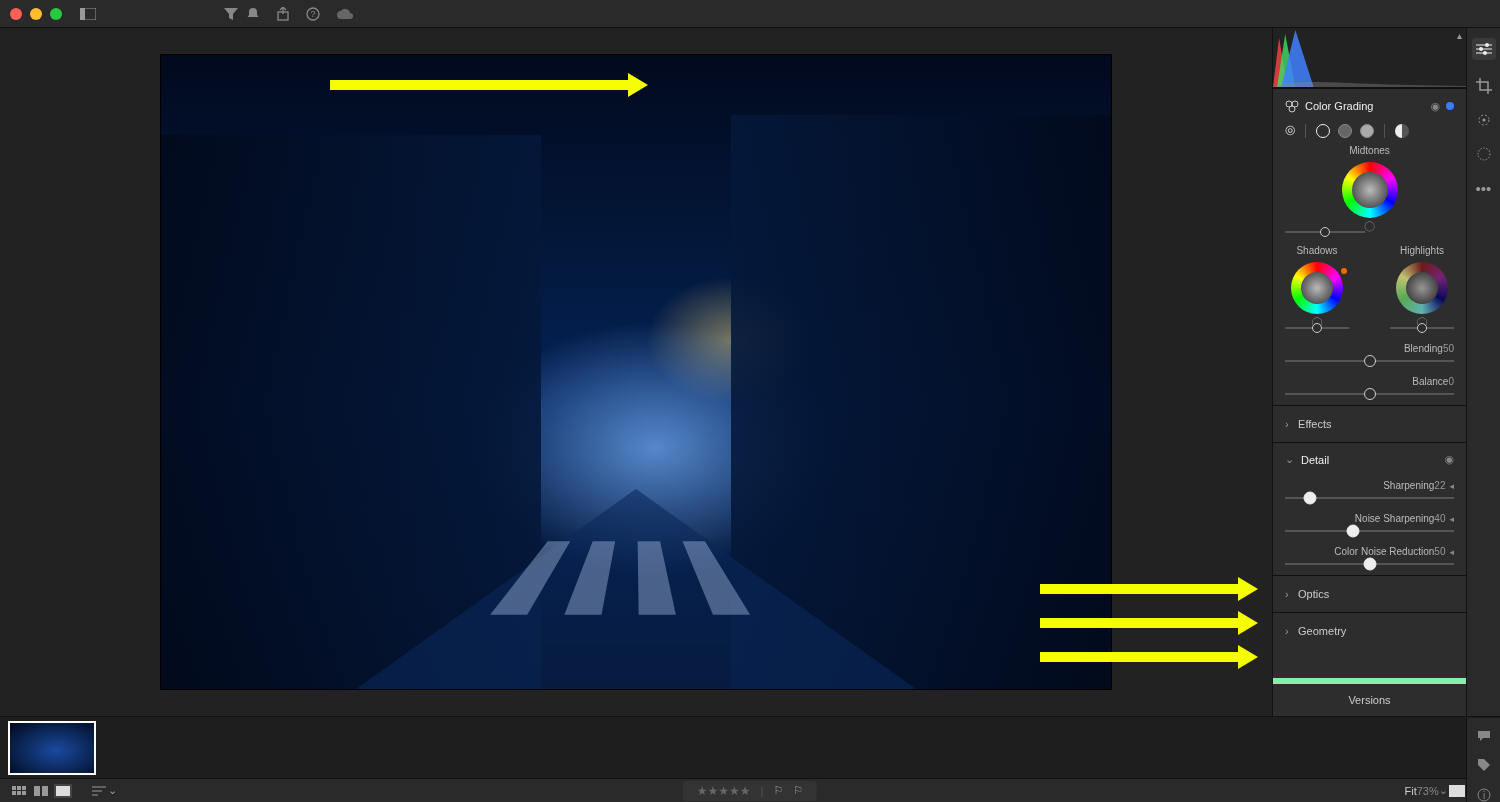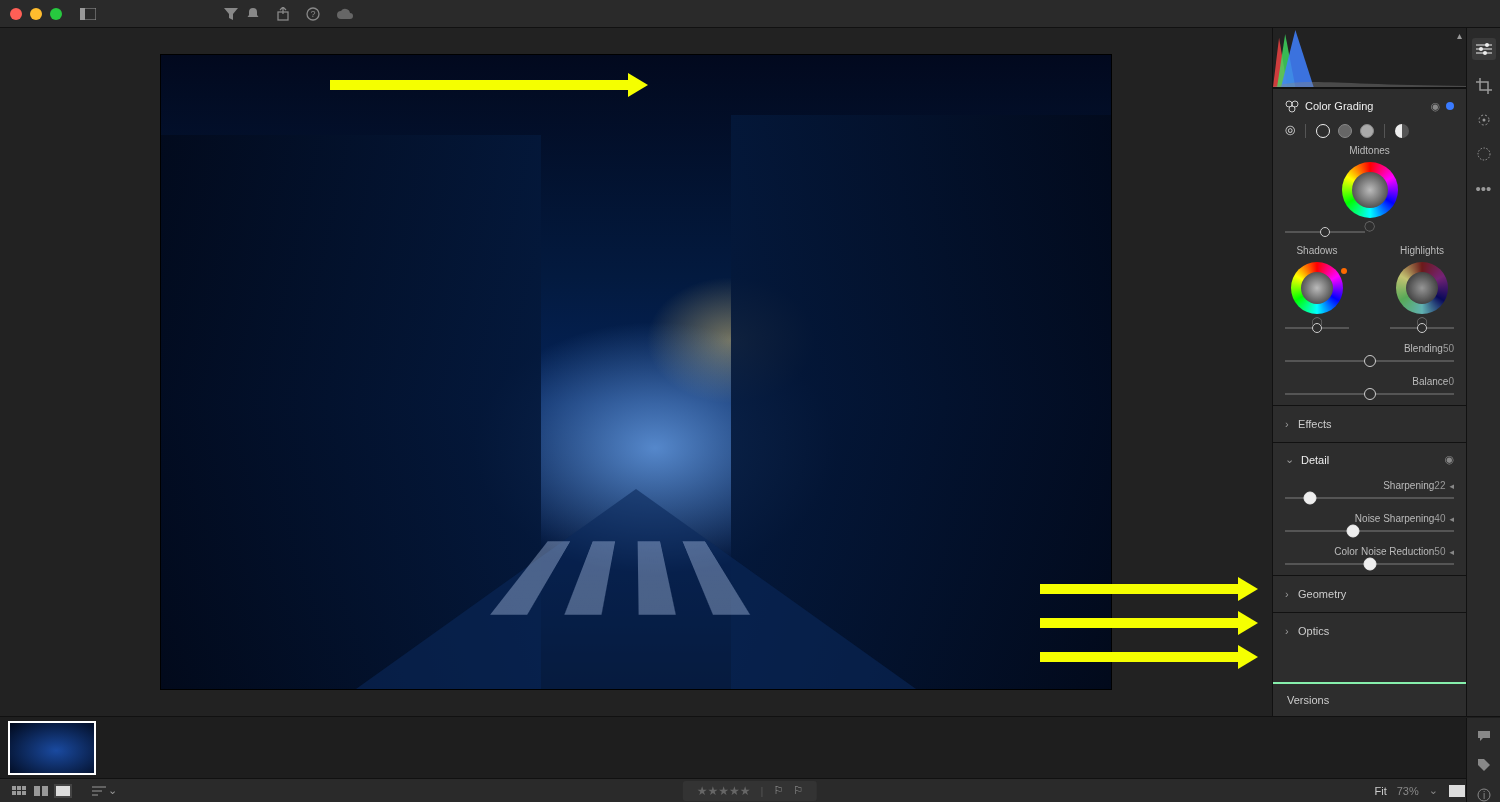--- a/index.html
+++ b/index.html
@@ -60,31 +60,31 @@
   .wcol{display:flex;flex-direction:column;align-items:center;position:relative}
   .sh-point{position:absolute;width:6px;height:6px;border-radius:50%;background:#ff6a00;right:-4px;top:6px}
   .slider-row{display:flex;align-items:center;justify-content:flex-end;margin-top:14px;font-size:10px;color:#bbb}
   .slider-row .val{color:#999}
   .sl{height:2px;background:#555;position:relative;margin-top:6px;cursor:pointer}
   .sl .h{position:absolute;width:12px;height:12px;border:1.5px solid #ccc;border-radius:50%;background:#2d2d2d;top:50%;transform:translate(-50%,-50%)}
   .sl .h.big{width:13px;height:13px;border-color:#eee;background:#eee}
   .tri-exp{font-size:9px;color:#888;margin-left:4px}
   .collapsed{padding:12px;border-top:1px solid #111;cursor:pointer}
   .collapsed .caret{display:inline-block;width:10px;color:#999}
-  .versions{margin-top:auto;padding:10px 14px;text-align:left;color:#ccc;font-size:11px;border-top:2px solid #86efac;cursor:pointer}
+  .versions{margin-top:auto;padding:10px 14px;text-align:center;color:#ccc;font-size:11px;border-top:6px solid #86efac;cursor:pointer}
   
   .filmstrip{height:62px;background:#1e1e1e;border-top:1px solid #111;display:flex;align-items:center;padding:0 8px;gap:6px}
   .thumb{width:88px;height:54px;border:2px solid #fff;background:radial-gradient(ellipse at 55% 55%,#1a4aa0,#00081a);cursor:pointer}
   .bottom{height:24px;background:#2a2a2a;border-top:1px solid #111;display:flex;align-items:center;padding:0 10px;color:#999;font-size:11px}
   .view-btns{display:flex;gap:4px}
   .view-btns span{width:18px;height:14px;display:flex;align-items:center;justify-content:center;cursor:pointer}
   .sort{margin-left:20px;cursor:pointer}
   .btm-center{position:absolute;left:50%;transform:translateX(-50%);display:flex;align-items:center;gap:10px;background:#333;padding:3px 14px;border-radius:3px}
   .stars{display:flex;gap:1px;color:#666;font-size:12px}
-  .btm-right{margin-left:auto;display:flex;align-items:center;gap:10px}
+  .btm-right{margin-left:auto;display:flex;align-items:center;}
   .fit{color:#ccc}
   .compare{display:flex;gap:6px}
   .compare span{width:18px;height:14px;cursor:pointer}
   .ic{display:inline-flex;align-items:center;justify-content:center}
   .convo-rail{position:absolute;right:0;bottom:0;width:34px;background:#2a2a2a;border-left:1px solid #111;display:flex;flex-direction:column;align-items:center;gap:16px;padding:12px 0;color:#888}
 </style>
 </head>
 <body>
 
 <div class="topbar">
@@ -257,25 +257,25 @@
           <span>Color Noise Reduction</span>
           <span><span class="val">50</span><span class="tri-exp">◂</span></span>
         </div>
       <div class="sl">
           <span class="h big" style="left:50%"></span>
         </div>
     </div>
 
     <div class="collapsed">
       <span class="caret">›</span>
-      <span>Geometry</span>
+      <span>Optics</span>
     </div>
     <div class="collapsed">
       <span class="caret">›</span>
-      <span>Optics</span>
+      <span>Geometry</span>
     </div>
     <div class="versions">Versions</div>
   </div>
 
   <div class="rail">
     <span class="ic" style="background:#3a3a3a;padding:4px;border-radius:3px">
         <svg width="16" height="14" viewBox="0 0 16 14">
           <line x1="0" y1="3" x2="16" y2="3" stroke="#eee"></line>
           <line x1="0" y1="7" x2="16" y2="7" stroke="#eee"></line>
           <line x1="0" y1="11" x2="16" y2="11" stroke="#eee"></line>

